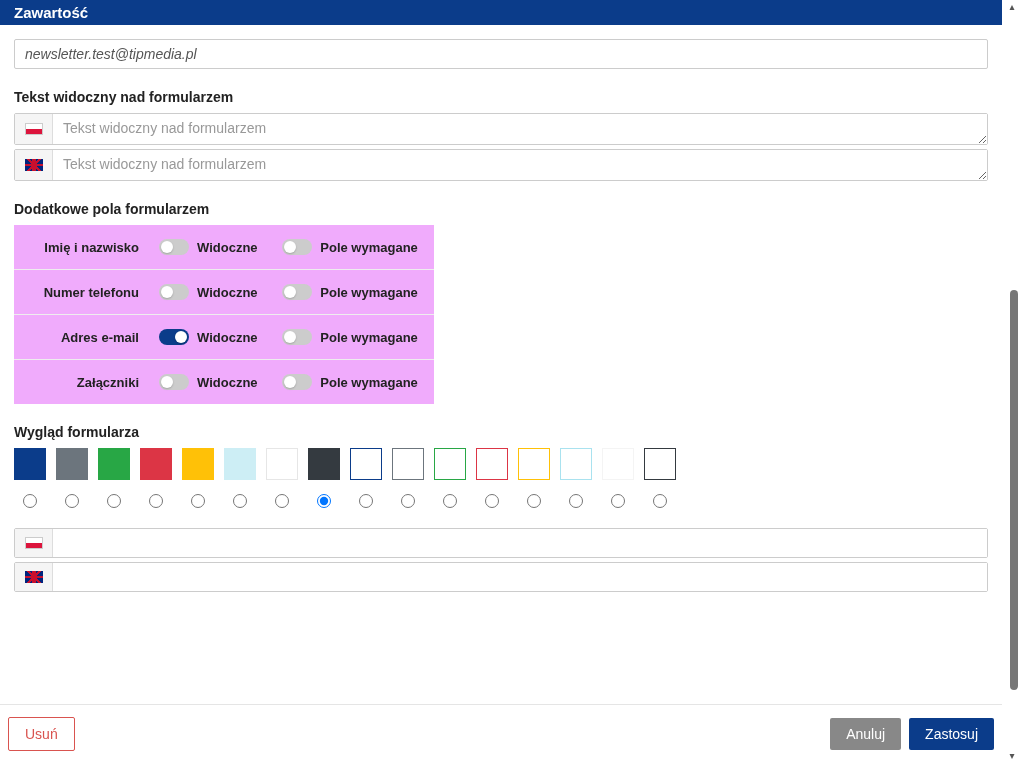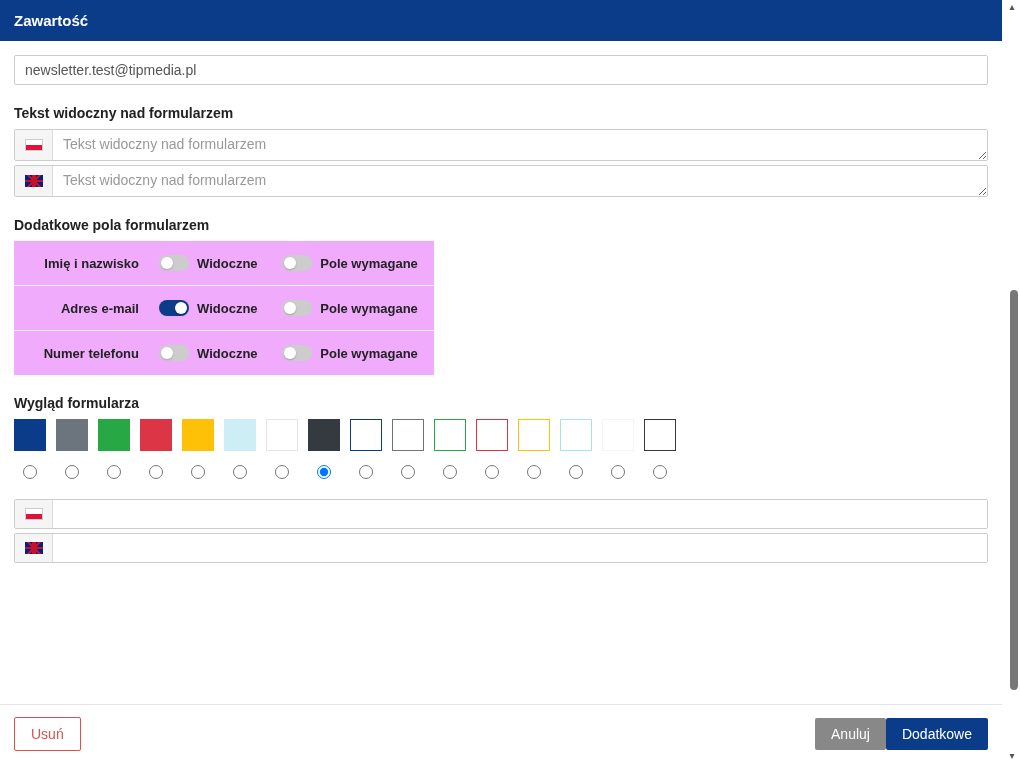--- a/index.html
+++ b/index.html
@@ -19,21 +19,21 @@
     width: 1002px;
     height: 763px;
     background: #fff;
     display: flex;
     flex-direction: column;
   }
   .header {
     background: #0b3c8a;
     color: #fff;
     font-weight: bold;
-    padding: 12px 14px;
+    padding: 4px 14px;
     font-size: 15px;
   }
   .content {
     padding: 14px;
     flex: 1;
     overflow-y: auto;
     position: relative;
   }
   .label {
     font-weight: bold;
@@ -45,20 +45,21 @@
   }
   .text-input {
     width: 100%;
     border: 1px solid #ccc;
     border-radius: 2px;
     padding: 6px 10px;
     font-size: 14px;
     color: #555;
     background: #fff;
     outline: none;
+    font-style: italic;
   }
   .section-gap { margin-bottom: 20px; }
   .lang-row {
     display: flex;
     align-items: stretch;
     border: 1px solid #ccc;
     border-radius: 2px;
     margin-bottom: 4px;
     background: #fff;
   }
@@ -191,21 +192,21 @@
     justify-content: center;
   }
   input[type=radio] {
     width: 14px;
     height: 14px;
     cursor: pointer;
   }
   
   .footer {
     border-top: 1px solid #e5e5e5;
-    padding: 12px 14px;
+    padding: 12px 8px;
     display: flex;
     justify-content: space-between;
     align-items: center;
     background: #fff;
   }
   .btn {
     padding: 8px 16px;
     font-size: 14px;
     border: none;
     border-radius: 2px;
@@ -213,20 +214,21 @@
     font-family: inherit;
   }
   .btn-delete {
     background: #fff;
     border: 1px solid #d9534f;
     color: #d9534f;
   }
   .btn-cancel {
     background: #888;
     color: #fff;
+    margin-right: 8px;
   }
   .btn-apply {
     background: #0b3c8a;
     color: #fff;
   }
   .footer-right { display: flex; }
   
   .right-dark {
     position: absolute;
     top: 0; right: 0;
@@ -301,40 +303,59 @@
             <div>
               <div class="toggle-cell">
                 <span class="toggle">
                   <span class="knob"></span>
                 </span>
                 <span>Pole wymagane</span>
               </div>
             </div>
           </div>
           <div class="fields-row">
+            <div class="field-label">Numer telefonu</div>
+            <div>
+              <div class="toggle-cell">
+                <span class="toggle">
+                  <span class="knob"></span>
+                </span>
+                <span>Widoczne</span>
+              </div>
+            </div>
+            <div>
+              <div class="toggle-cell">
+                <span class="toggle">
+                  <span class="knob"></span>
+                </span>
+                <span>Pole wymagane</span>
+              </div>
+            </div>
+          </div>
+          <div class="fields-row">
             <div class="field-label">Adres e-mail</div>
             <div>
               <div class="toggle-cell">
                 <span class="toggle on">
                   <span class="knob"></span>
                 </span>
                 <span>Widoczne</span>
               </div>
             </div>
             <div>
               <div class="toggle-cell">
                 <span class="toggle">
                   <span class="knob"></span>
                 </span>
                 <span>Pole wymagane</span>
               </div>
             </div>
           </div>
           <div class="fields-row">
-            <div class="field-label">Numer telefonu</div>
+            <div class="field-label">Załączniki</div>
             <div>
               <div class="toggle-cell">
                 <span class="toggle">
                   <span class="knob"></span>
                 </span>
                 <span>Widoczne</span>
               </div>
             </div>
             <div>
               <div class="toggle-cell">
@@ -434,21 +455,21 @@
         <input class="lang-input" type="text" value="" style="">
       </div>
     </div>
 
   </div>
 
   <div class="footer">
     <button class="btn btn-delete">Usuń</button>
     <div class="footer-right">
       <button class="btn btn-cancel">Anuluj</button>
-      <button class="btn btn-apply">Dodatkowe</button>
+      <button class="btn btn-apply">Zastosuj</button>
     </div>
   </div>
 </div>
 
 <div class="right-dark">
   <div class="arrow up">▴</div>
   <div class="thumb"></div>
   <div class="arrow down">▾</div>
 </div>
 

